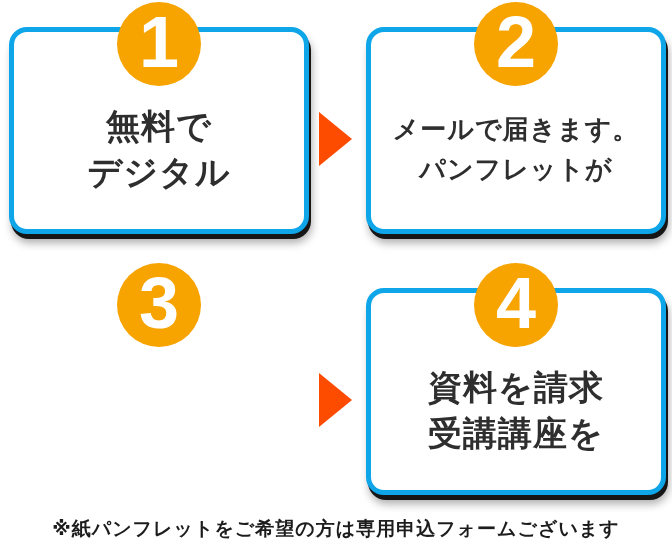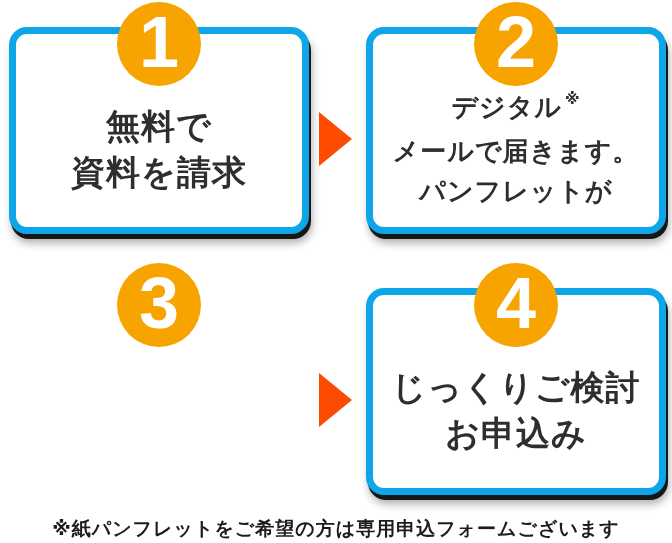--- a/index.html
+++ b/index.html
@@ -27,21 +27,21 @@
   .step.pos-3 { left: 9px;   top: 263px; }
   .step.pos-4 { left: 366px; top: 263px; }
 
   .card {
     position: absolute;
     left: 0;
     top: 25px;
     width: 300px;
     height: 207px;
     background: #ffffff;
-    border: 7px solid #0ea5e9;
+    border: 5px solid #0ea5e9;
     border-radius: 18px;
     box-shadow: 2px 5px 0 #161616, 3px 9px 9px rgba(0,0,0,0.32);
     padding-left: 15px;
   }
   .card-content {
     position: absolute;
     inset: 0;
     display: flex;
     flex-direction: column;
     align-items: center;
@@ -121,52 +121,51 @@
 </style>
 </head>
 <body>
 
 <div class="canvas">
 
   <section class="step pos-1">
     <div class="card">
       <div class="card-content text-lg">
         <div class="line">無料で</div>
-        <div class="line">資料を請求</div>
+        <div class="line">デジタル</div>
       </div>
     </div>
     <div class="badge">
       <span class="num">1</span>
     </div>
   </section>
 
   <section class="step pos-2">
     <div class="card">
       <div class="card-content text-md">
-        <div class="line"><span>デジタル</span><span class="note-mark">※</span></div>
         <div class="line">メールで届きます。</div>
         <div class="line">パンフレットが</div>
       </div>
     </div>
     <div class="badge">
       <span class="num">2</span>
     </div>
   </section>
 
   <section class="step pos-3">
     <div class="badge">
       <span class="num">3</span>
     </div>
   </section>
 
   <section class="step pos-4">
     <div class="card">
       <div class="card-content text-lg">
-        <div class="line">じっくりご検討</div>
-        <div class="line">お申込み</div>
+        <div class="line">資料を請求</div>
+        <div class="line">受講講座を</div>
       </div>
     </div>
     <div class="badge">
       <span class="num">4</span>
     </div>
   </section>
 
   <div class="arrow pos-top"></div>
   <div class="arrow pos-bottom"></div>
 

